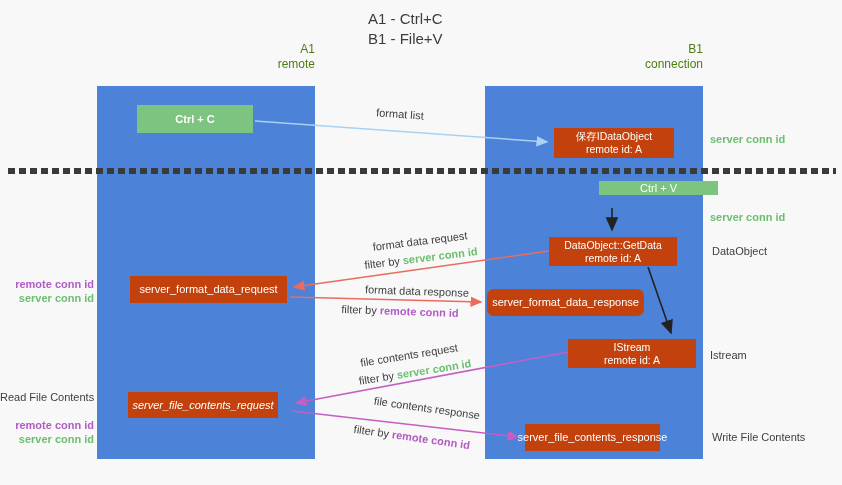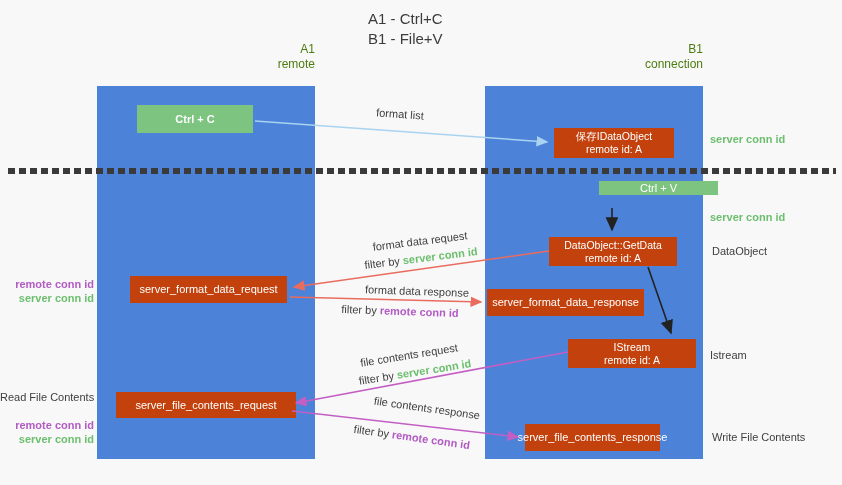--- a/index.html
+++ b/index.html
@@ -89,30 +89,30 @@
 
   <div class="node orange" style="left:549px;top:237px;width:128px;height:29px;">
     <div class="sub">DataObject::GetData</div>
     <div class="sub">remote id: A</div>
   </div>
 
   <div class="node orange" style="left:130px;top:276px;width:157px;height:27px;">
     <div>server_format_data_request</div>
   </div>
 
-  <div class="node orange" style="left:487px;top:289px;width:157px;height:27px;">
+  <div class="node orange" style="left:487px;top:289px;width:157px;height:27px;border-radius:7px;">
     <div>server_format_data_response</div>
   </div>
 
   <div class="node orange" style="left:568px;top:339px;width:128px;height:29px;">
     <div class="sub">IStream</div>
     <div class="sub">remote id: A</div>
   </div>
 
-  <div class="node orange" style="left:116px;top:392px;width:180px;height:26px;">
+  <div class="node orange" style="left:128px;top:392px;width:150px;height:26px;font-style:italic;">
     <div>server_file_contents_request</div>
   </div>
 
   <div class="node orange" style="left:525px;top:424px;width:135px;height:27px;">
     <div>server_file_contents_response</div>
   </div>
 
   <div class="alabel ctr" style="left:400px;top:114px;transform:translate(-50%,-50%) rotate(4deg);">format list</div>
 
   <div class="alabel ctr" style="left:420px;top:241px;transform:translate(-50%,-50%) rotate(-7deg);">format data request</div>

